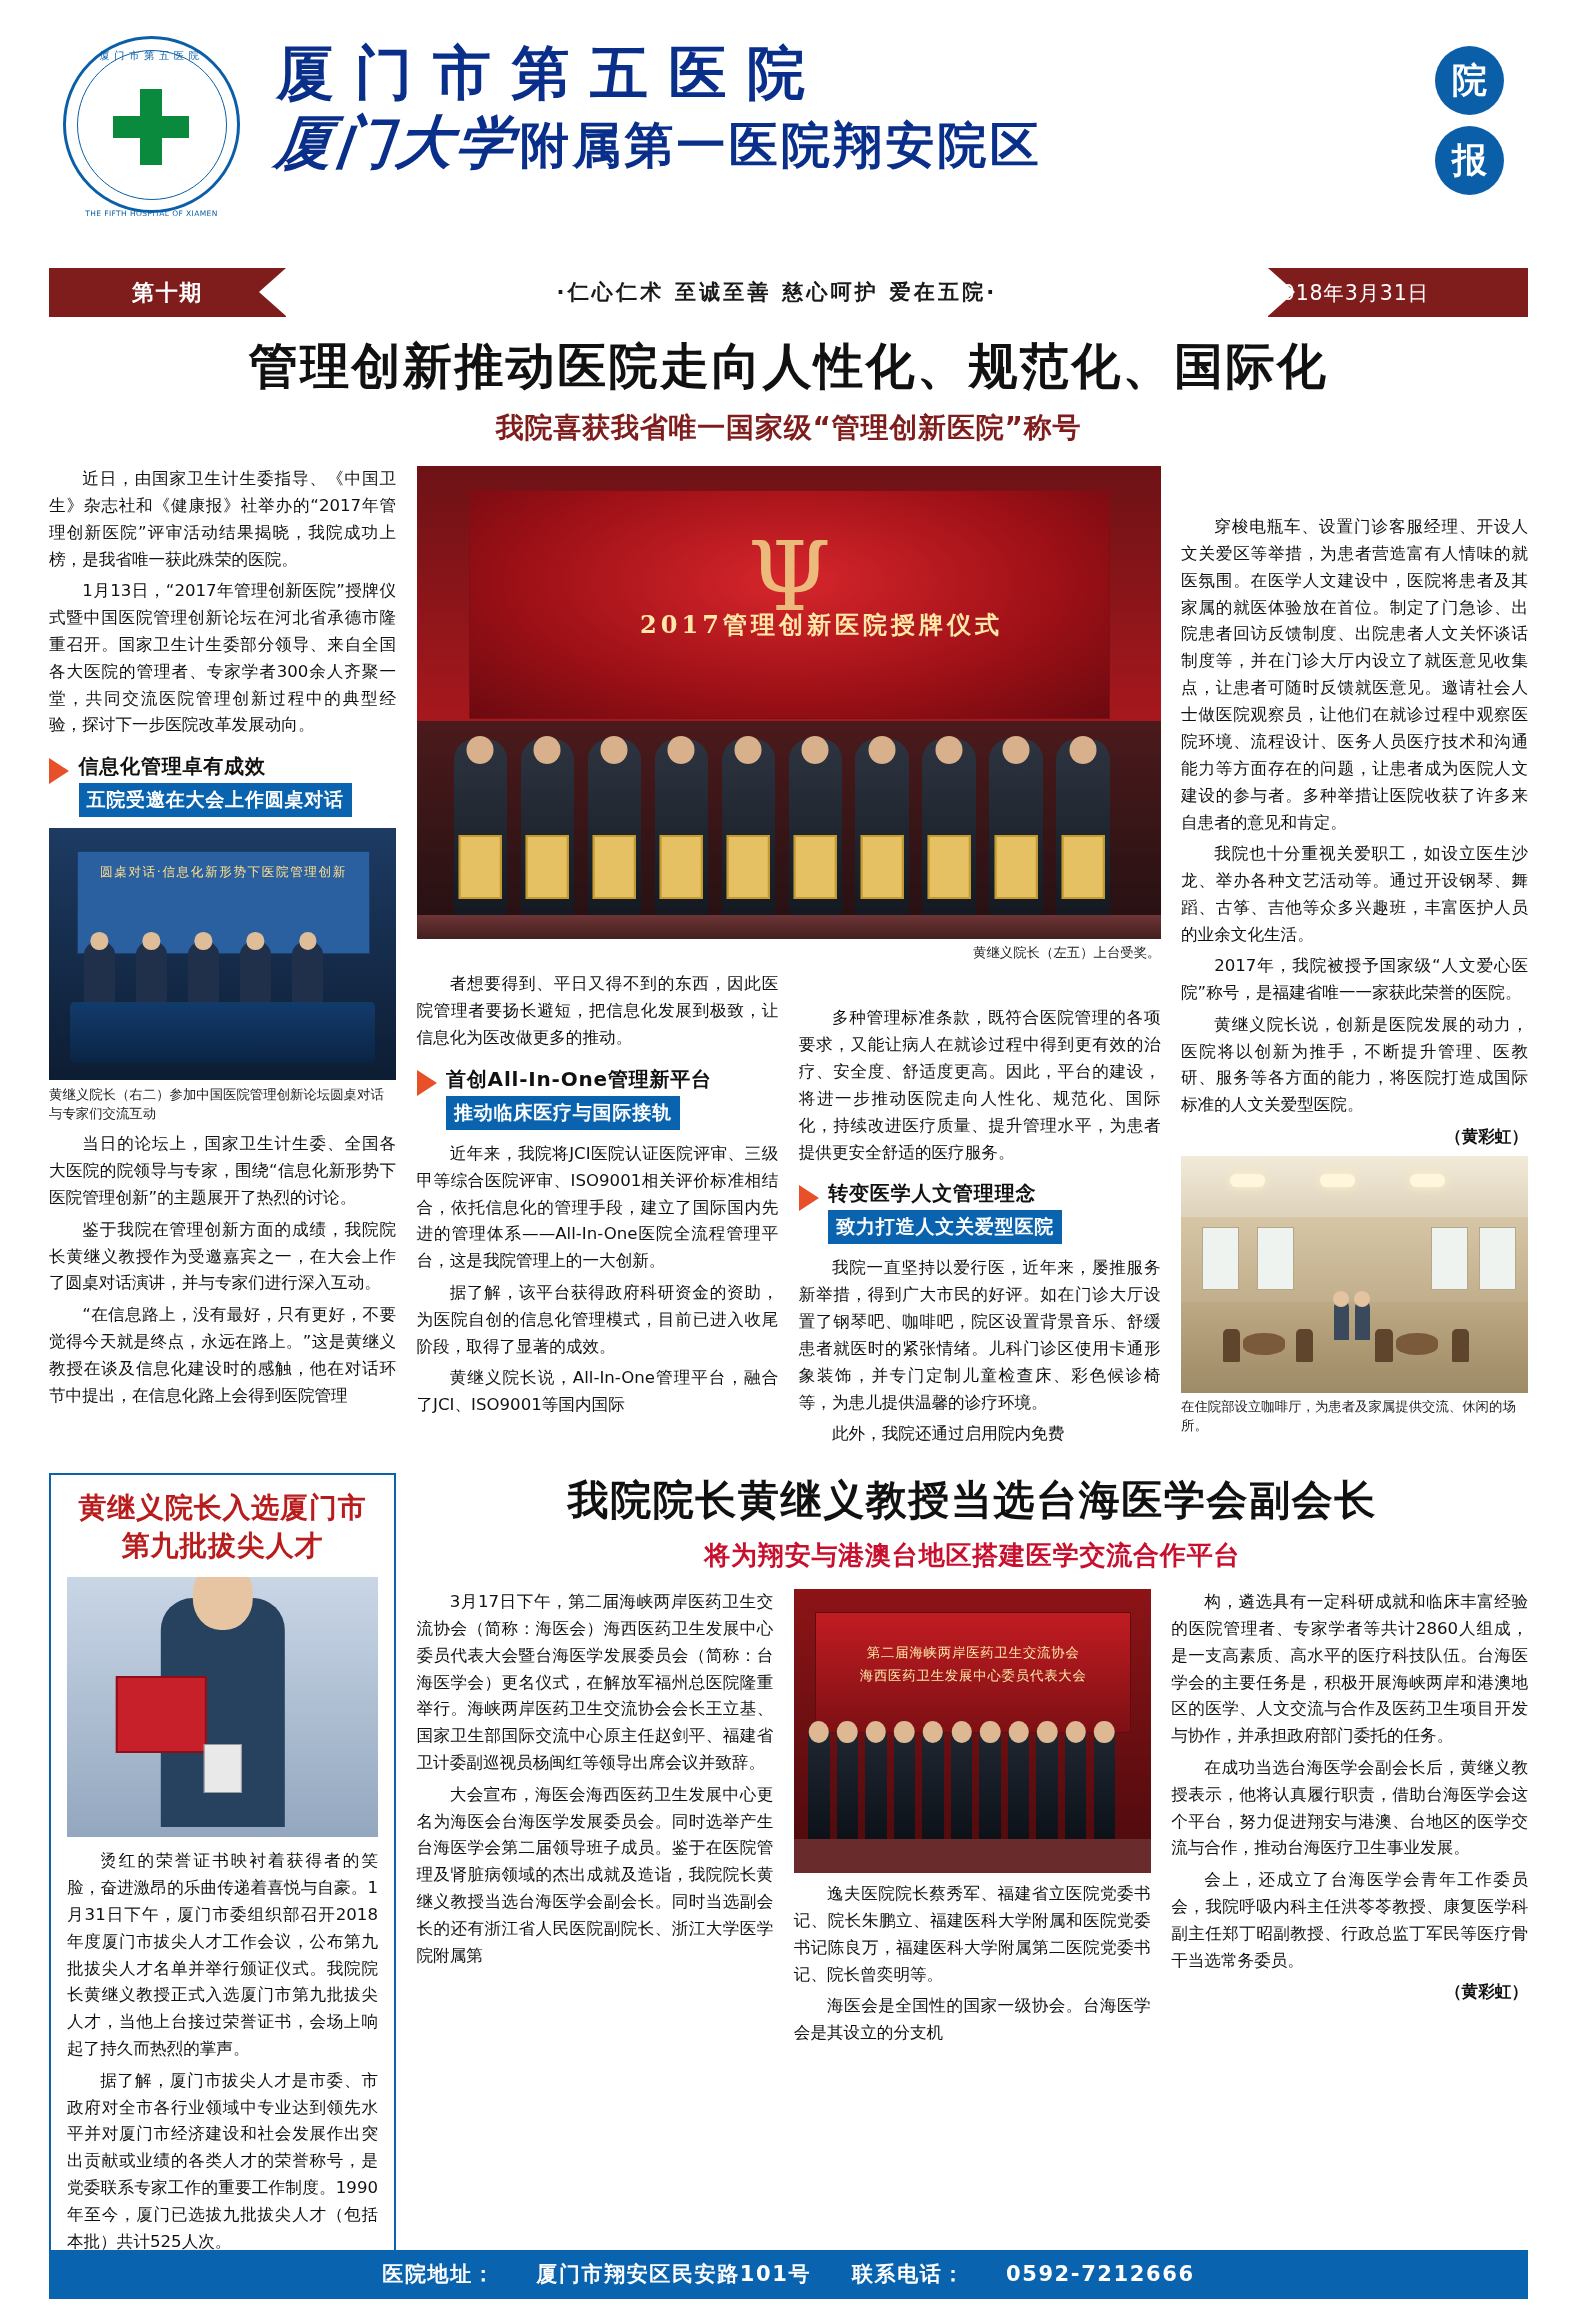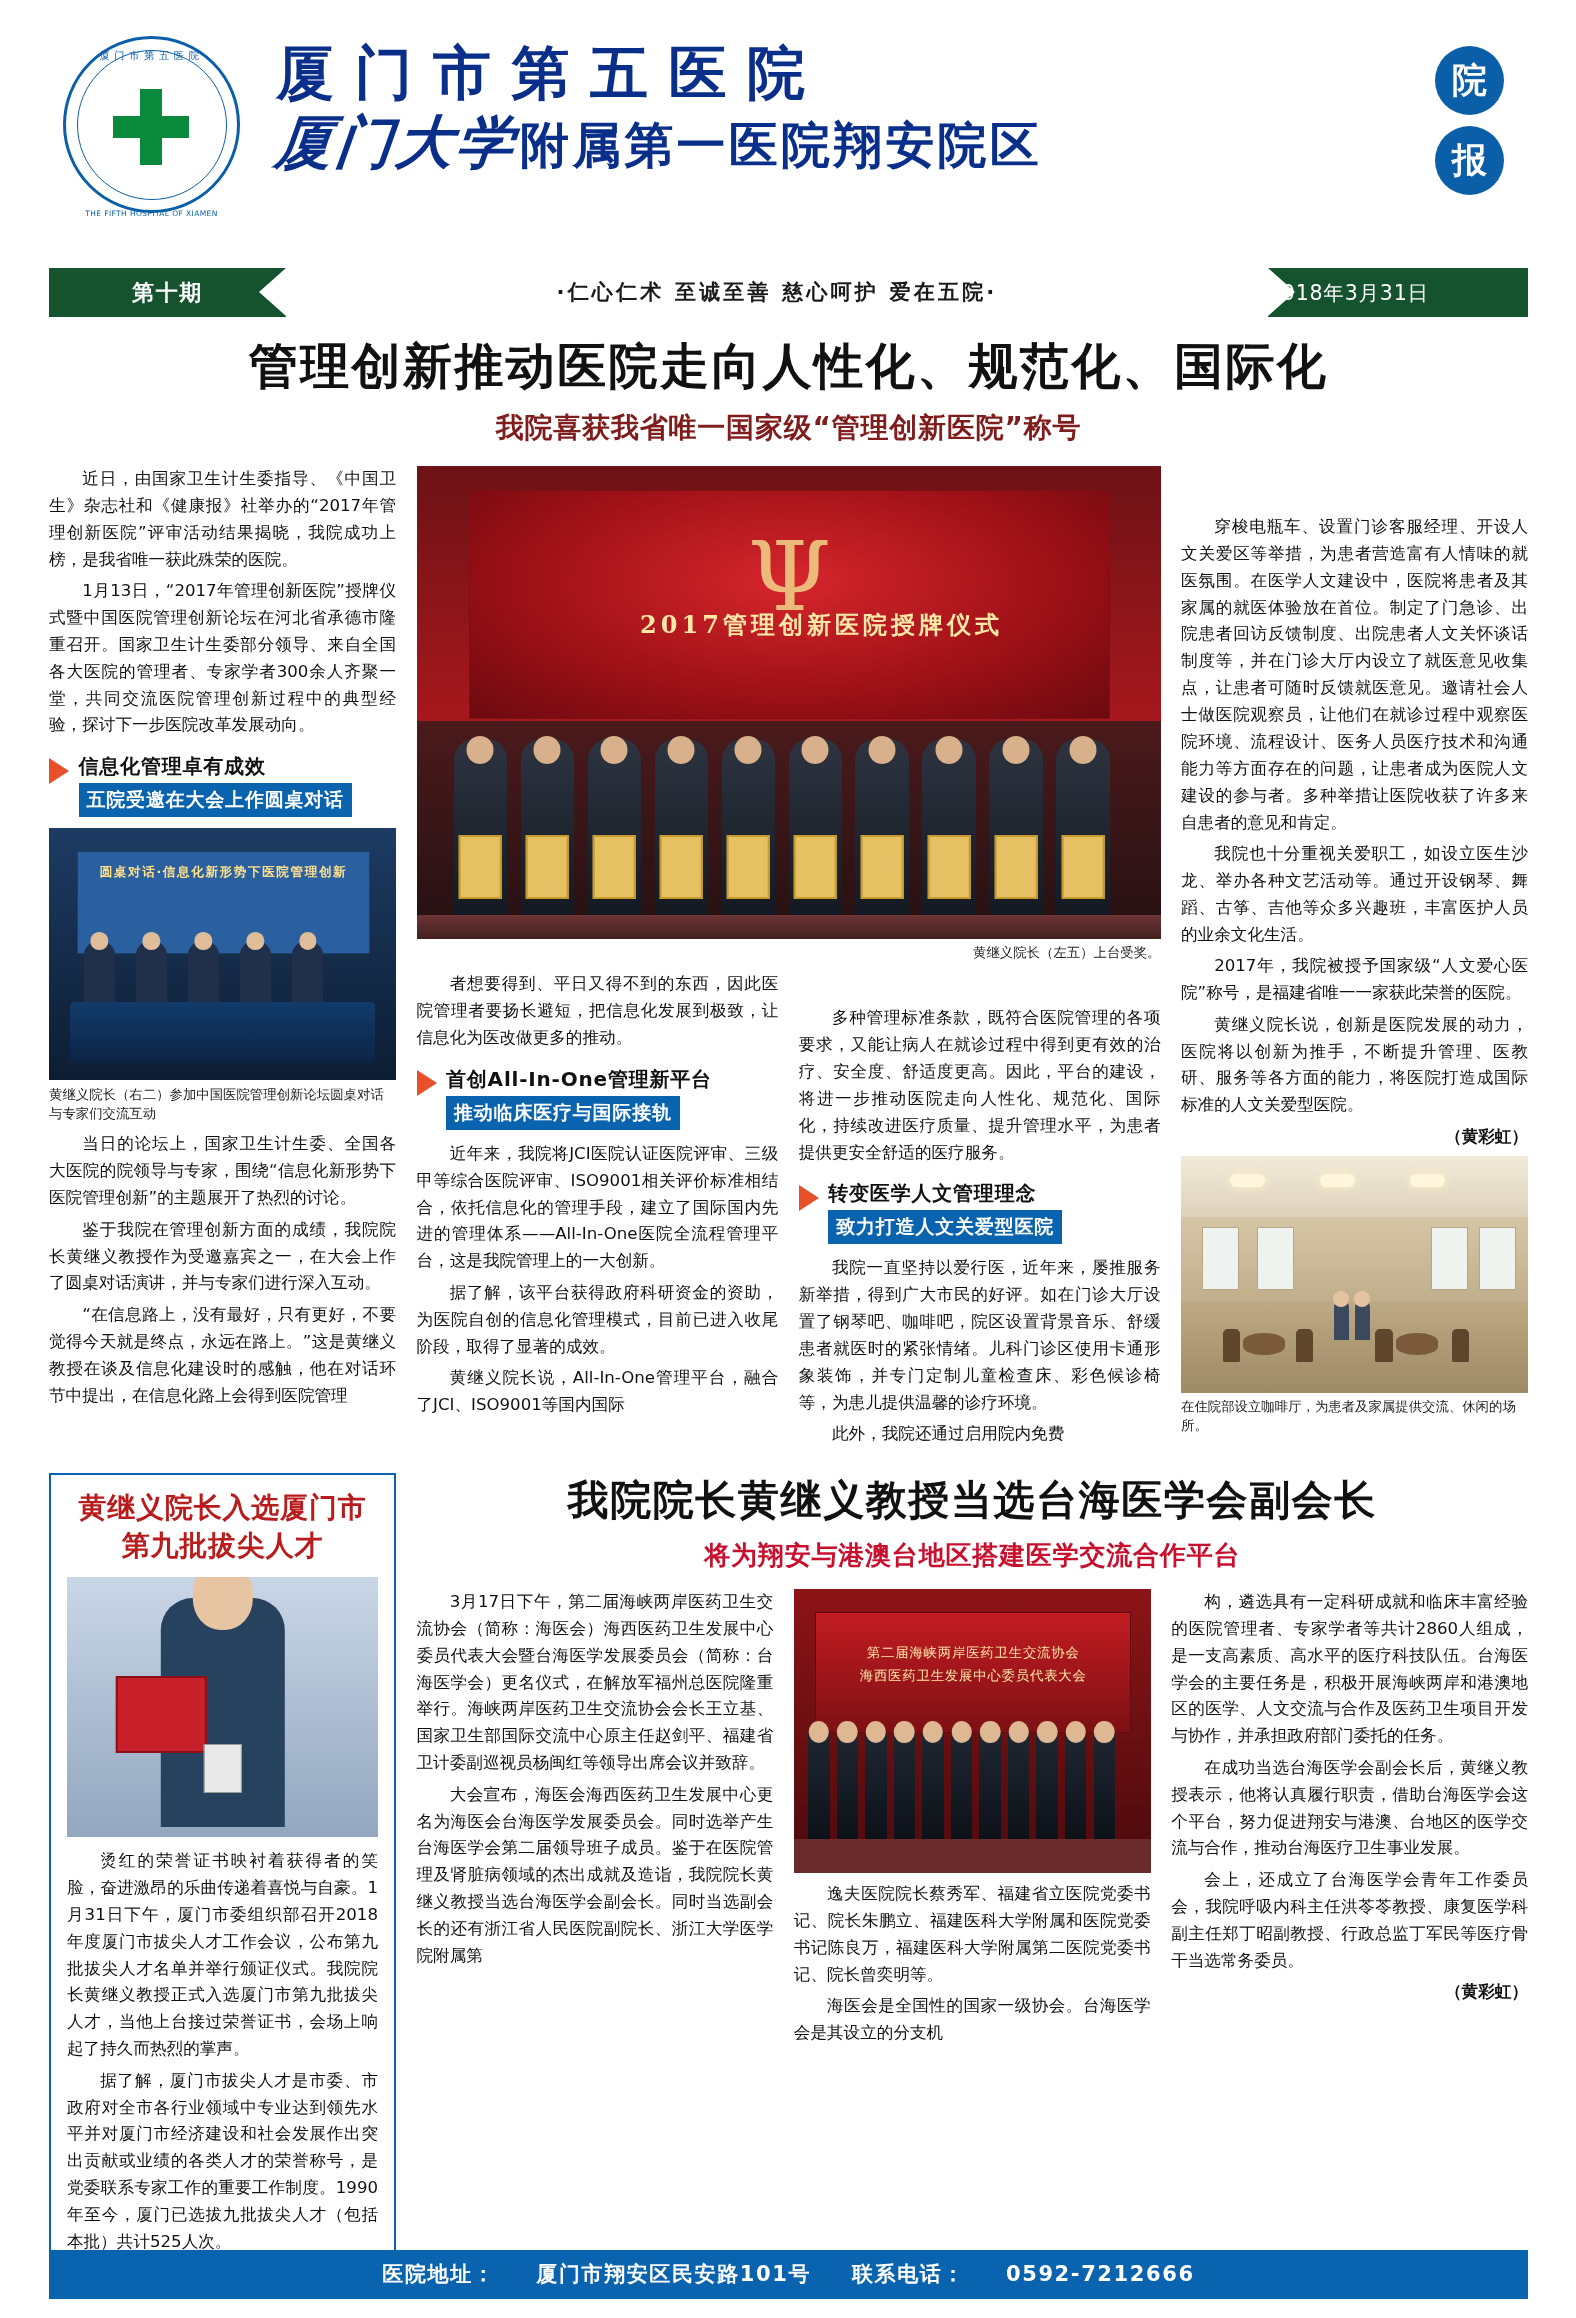--- a/index.html
+++ b/index.html
@@ -125,21 +125,21 @@
     display:flex;align-items:center;justify-content:center;
     font-size:35px;font-weight:bold;
     margin-bottom:11px;
   }
 
   
   .banner{
     position:relative;
     margin:0 49px;
     height:49px;
-    background:#14532d;
+    background:#7f1d1d;
     display:flex;
     align-items:center;
     color:#fff;
   }
   .banner .issue{
     width:237px;
     text-align:center;
     font-size:22px;
     font-weight:bold;
     letter-spacing:1.6px;
@@ -291,21 +291,21 @@
     width:72%;height:30%;background:#e6c164;border:2.4px solid #c79a2e;
   }
   .floor{
     position:absolute;left:0;bottom:0;width:100%;height:11%;
     background:linear-gradient(#6d3436,#43201f);
   }
 
   .photo-forum{height:252px;background:linear-gradient(#1d3b63,#0d1d33);}
   .forum-screen{
     position:absolute;left:8%;top:9%;width:84%;height:40%;
-    background:#2a5fa0;border:1.6px solid #1b3f6c;font-weight:bold;
+    background:#2a5fa0;border:1.6px solid #1b3f6c;
   }
   .forum-screen .ft{
     position:absolute;left:50%;top:12%;transform:translateX(-50%);
     color:#ffe08a;font-size:12.6px;white-space:nowrap;letter-spacing:1.6px;
   }
   .forum-table{
     position:absolute;left:6%;bottom:7%;width:88%;height:24%;
     background:linear-gradient(#123b6b,#0b2445);
     border-radius:4.7px;
   }

